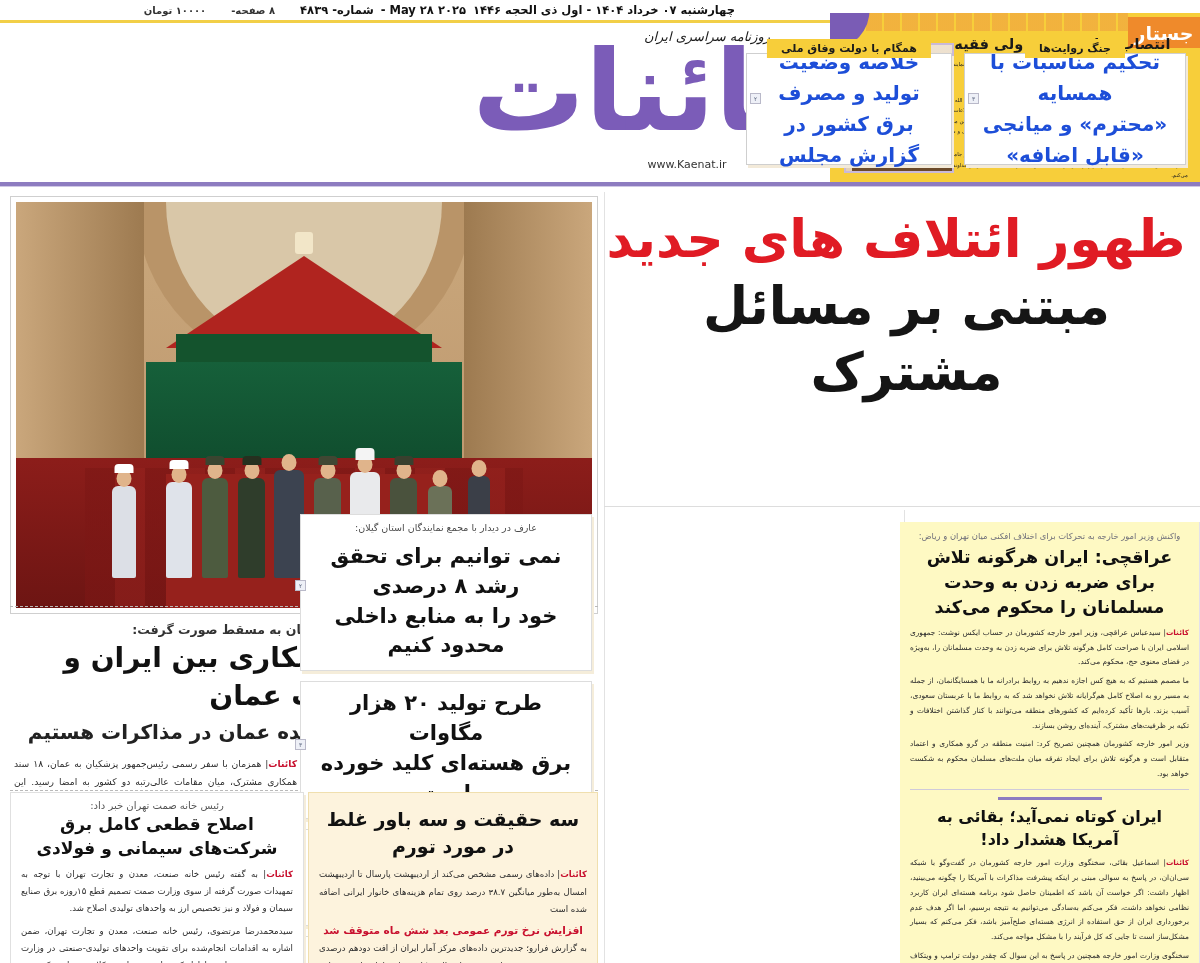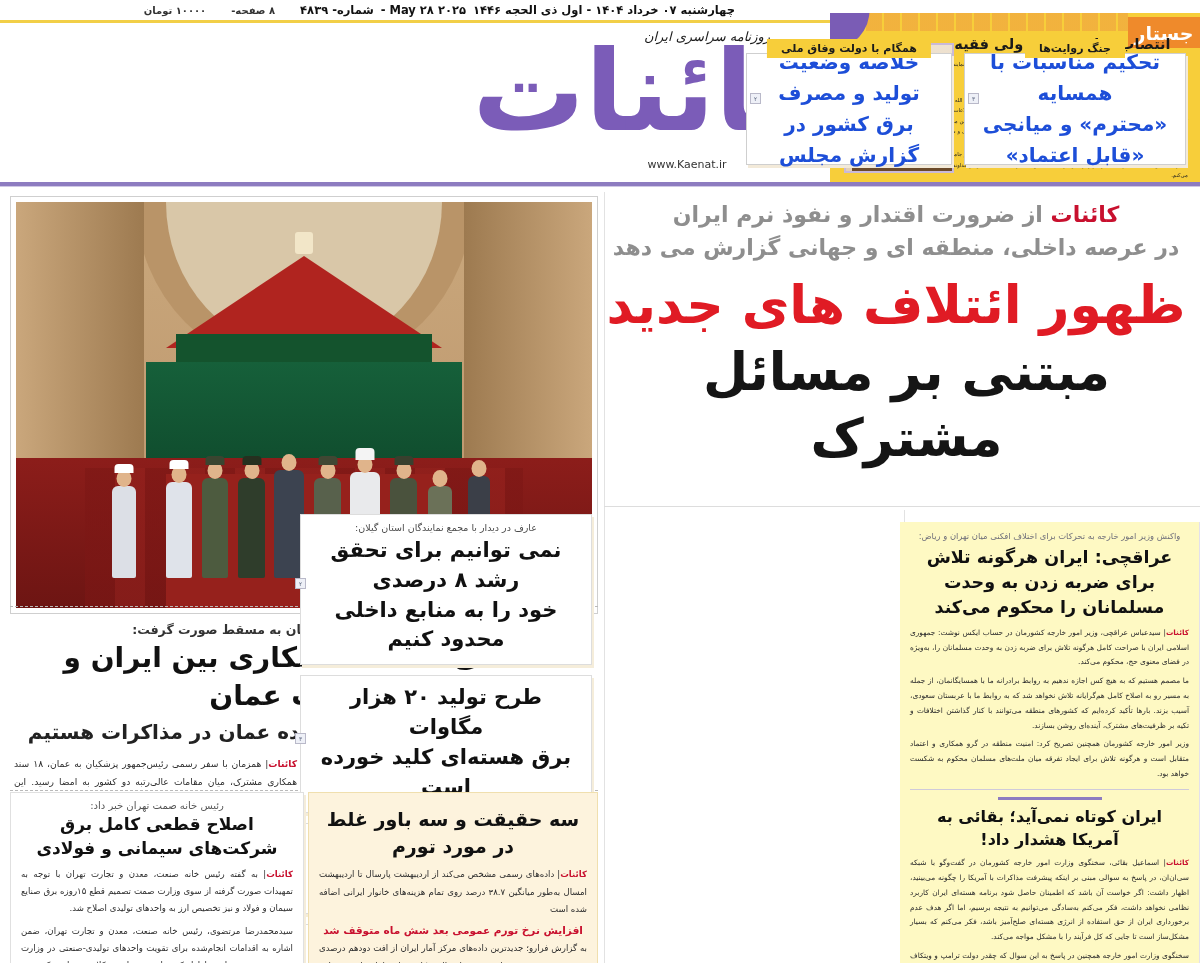--- a/index.html
+++ b/index.html
@@ -183,21 +183,21 @@
   .pc-cols .cont { display:block; text-align:left; }
   .dash-sep { position:absolute; left:10px; top:414px; width:588px; height:0;
     border-top:1px dashed #b9b9b9; }
   .dash-sep2 { position:absolute; left:10px; top:598px; width:588px; height:0;
     border-top:1px dashed #b9b9b9; }
 
   
   .midcol { position:absolute; right:604px; top:318px; width:300px; height:453px; padding:4px; }
   .newsbox { position:relative; border:1px solid #ddd; background:#fff;
     box-shadow:2px 3px 0 #f5edda; margin-bottom:10px; padding:7px 14px 9px 14px; }
-  .newsbox .kicker { font-size:9.5px; color:#4a4a4a; text-align:center; margin-bottom:3px; }
+  .newsbox .kicker { font-size:9.5px; color:#4a4a4a; text-align:center; margin-bottom:9px; }
   .newsbox .head { font-size:21px; font-weight:700; color:#111; text-align:center; line-height:1.42; }
   .newsbox .pagenum {
     position:absolute; left:-6px; top:42%; width:11px; height:11px;
     border:1px solid #b9b9c9; background:#eef0f7; font-size:6px;
     color:#55607a; display:flex; align-items:center; justify-content:center;
   }
 
   
   .rightcol { position:absolute; right:0; top:330px; width:300px; height:453px;
     padding:8px 10px; background:#fef9c3; border-right:1px solid #e3e0ec; }
@@ -286,42 +286,37 @@
         </div>
       </div>
       <div class="pagenum">۲</div>
     </div>
 
     <div class="teaser" id="teaser-left">
       <div class="tag">جنگ روایت‌ها</div>
       <div class="box">
         <div class="txt">
           <div>تحکیم مناسبات با همسایه</div>
-          <div>«محترم» و میانجی «قابل اعتماد»</div>
+          <div>«محترم» و میانجی «قابل اضافه»</div>
         </div>
       </div>
       <div class="pagenum">۳</div>
     </div>
   </div>
 
   <div class="master-rule"></div>
   <div class="master-rule2"></div>
 
   <div class="body-area">
 
     <div class="vrule"></div>
     <div class="vrule2"></div>
     <div class="hrule-mid"></div>
 
     <div class="lead">
-      <div class="lead-kicker1">
-        <span class="kn">کائنات</span>
-        <span>از ضرورت اقتدار و نفوذ نرم ایران</span>
-      </div>
-      <div class="lead-kicker2">در عرصه داخلی، منطقه ای و جهانی گزارش می دهد</div>
       <div class="lead-h1">ظهور ائتلاف های جدید</div>
       <div class="lead-h2">مبتنی بر مسائل مشترک</div>
     </div>
 
     <div class="photo-block">
       <div class="photo">
         <div class="ph-sky"></div>
         <div class="ph-arch-inner"></div>
         <div class="ph-arch-hole"></div>
         <div class="ph-tent"></div>

